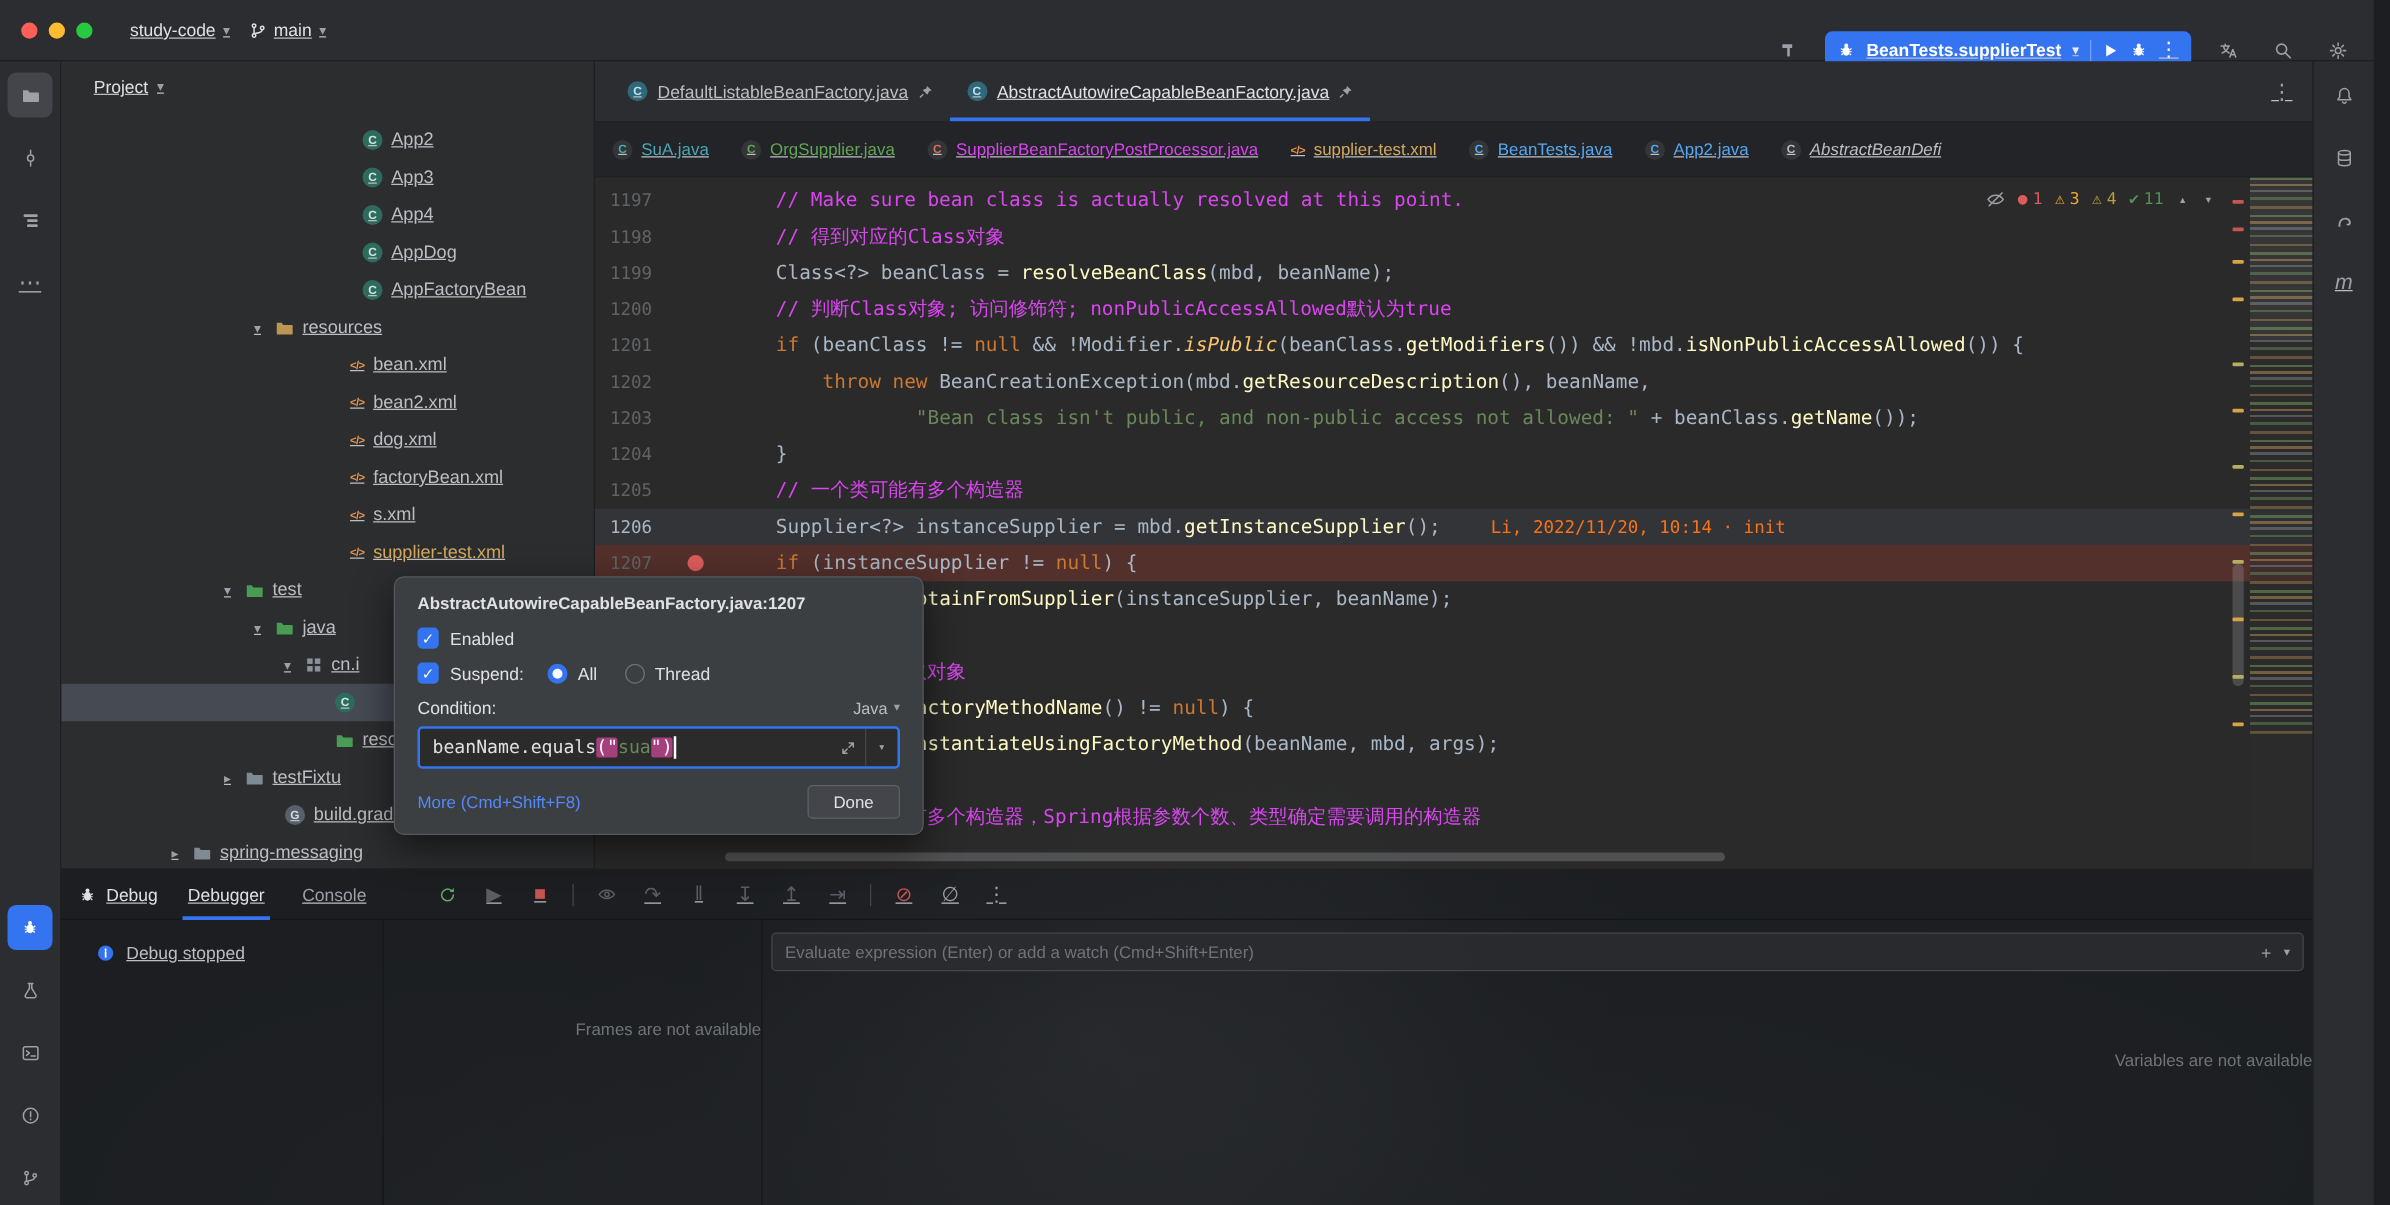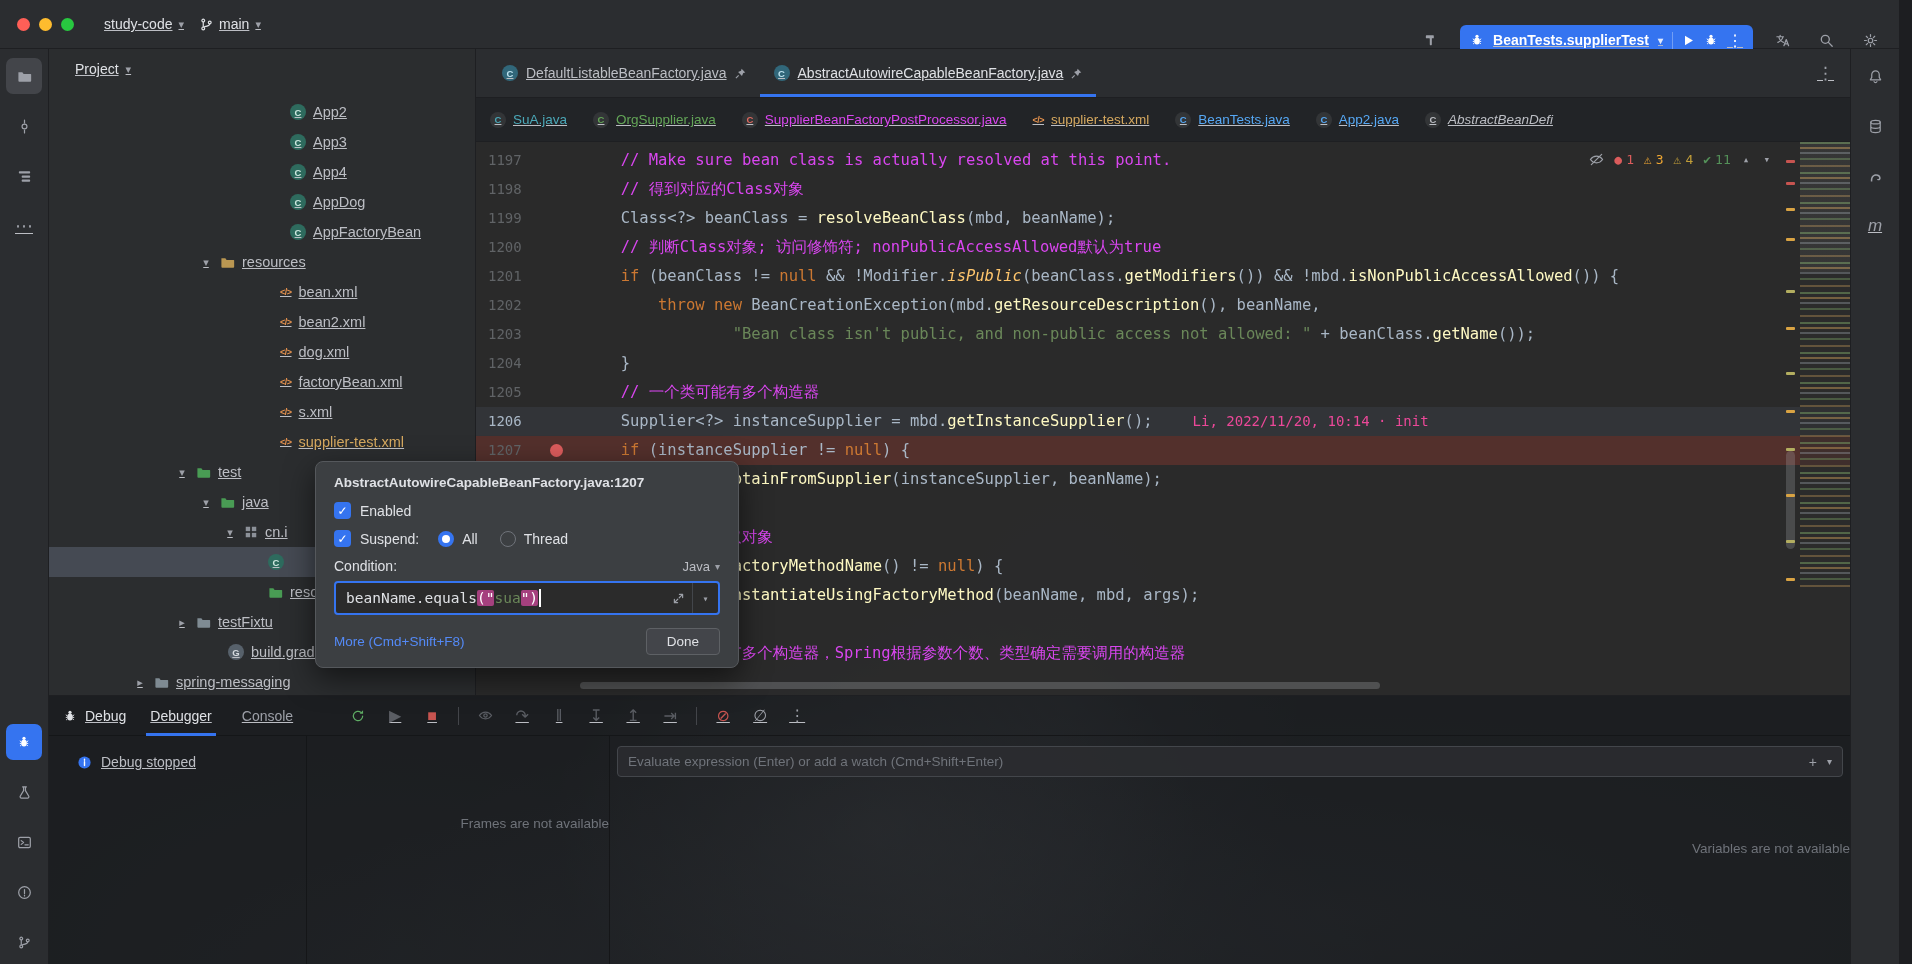--- a/index.html
+++ b/index.html
@@ -87,21 +87,21 @@
   .cline { height:29px; line-height:29px; white-space:pre; font-size:15.5px; color:#A9B7C6;
     position:relative; padding-left:12px; }
   .cline .ln { display:inline-block; width:58px; text-align:right; padding-right:26px;
     color:#606366; font-size:14px; }
   .cline.cur { background:#323438; } .cline.cur .ln { color:#A9B7C6; }
   .cline.bp { background:#53302C; }
   .bpdot { position:absolute; left:74px; top:8px; width:13px; height:13px; border-radius:50%;
     background:#DB5C5C; }
   .k{color:#CC7832} .m{color:#fef9c3} .mi{color:#FFC66D;font-style:italic}
   .s{color:#6A8759} .c{color:#d946ef} .p{color:#A9B7C6}
-  .hint { color:#ec4899; font-size:14px; margin-left:40px; }
+  .hint { color:#f97316; font-size:14px; margin-left:40px; }
 
   .insp { position:absolute; top:10px; right:78px; display:flex; align-items:center; gap:10px;
     font-size:13px; color:#9DA0A8; }
   .insp .cnt { margin-left:-6px; }
   .i-err{color:#DB5C5C} .i-warn{color:#F0A732} .i-weak{color:#C29E38} .i-ok{color:#549159}
   .insp .navchev { font-size:11px; color:#9DA0A8; padding:0 2px; }
 
   .stripe { position:absolute; top:0; bottom:0; right:50px; width:18px; }
   .tick { position:absolute; left:4px; width:9px; height:3px; border-radius:1px; }
   .vthumb { position:absolute; left:4px; top:309px; width:9px; height:98px; border-radius:5px;

